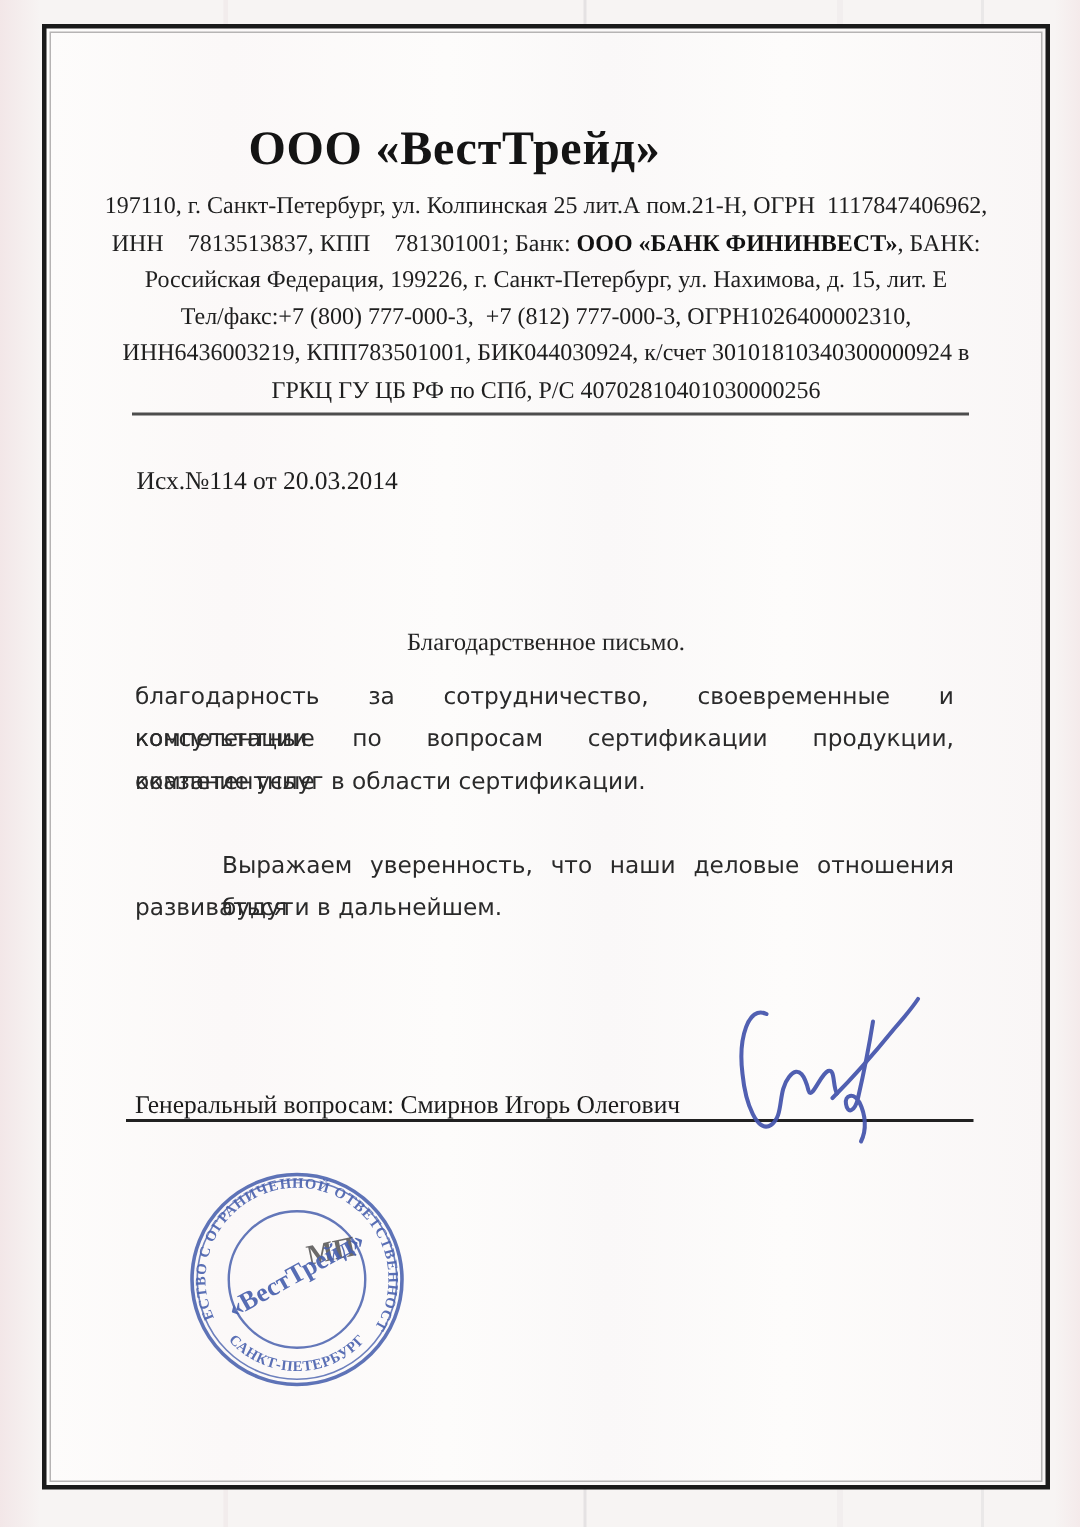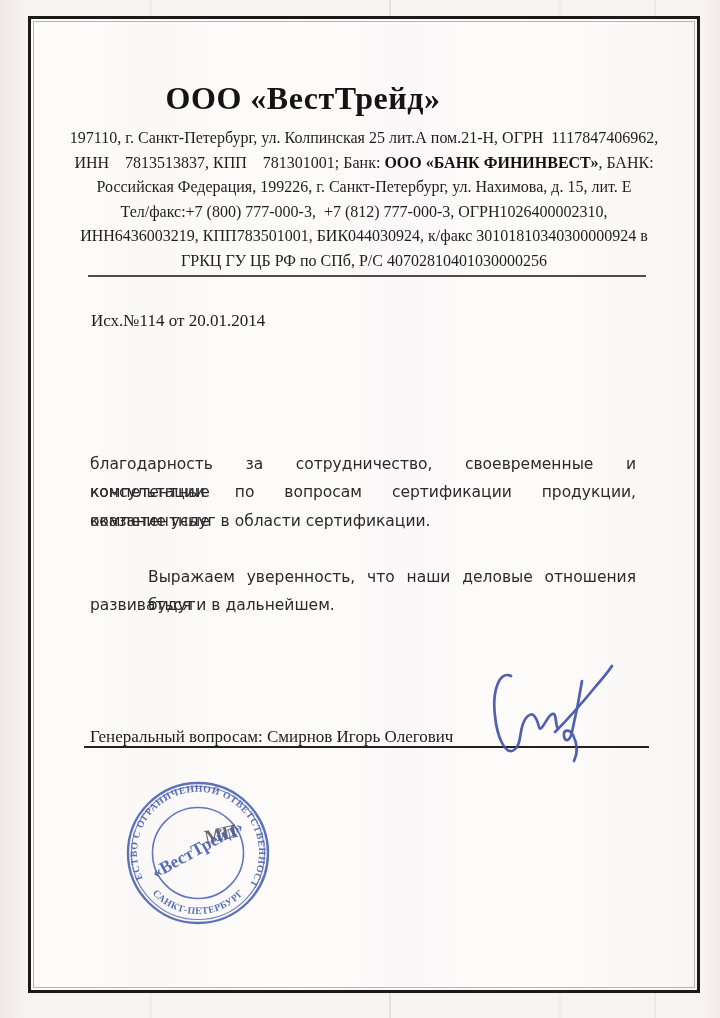--- a/index.html
+++ b/index.html
@@ -68,28 +68,29 @@
 
 <div class="frame">
 
   <h1 class="company">ООО «ВестТрейд»</h1>
 
   <div class="letterhead">
     <div>197110, г. Санкт-Петербург, ул. Колпинская 25 лит.А пом.21-Н, ОГРН&nbsp; 1117847406962,</div>
     <div><span>ИНН&nbsp;&nbsp;&nbsp; 7813513837, КПП&nbsp;&nbsp;&nbsp; 781301001; Банк: </span><b>ООО «БАНК ФИНИНВЕСТ»</b><span>, БАНК:</span></div>
     <div>Российская Федерация, 199226, г. Санкт-Петербург, ул. Нахимова, д. 15, лит. Е</div>
     <div>Тел/факс:+7 (800) 777-000-3,&nbsp; +7 (812) 777-000-3, ОГРН1026400002310,</div>
-    <div>ИНН6436003219, КПП783501001, БИК044030924, к/факс 30101810340300000924 в</div>
+    <div>ИНН6436003219, КПП783501001, БИК044030924, к/счет 30101810340300000924 в</div>
     <div>ГРКЦ ГУ ЦБ РФ по СПб, Р/С 40702810401030000256</div>
   </div>
 
   <div class="rule"></div>
 
-  <div class="ref">Исх.№114 от 20.01.2014</div>
+  <div class="ref">Исх.№114 от 20.03.2014</div>
 
+  <div class="doc-title">Благодарственное письмо.</div>
 
   <div class="body-text p1">
     <div class="jline">благодарность за сотрудничество, своевременные и компетентные</div>
     <div class="jline">консультации по вопросам сертификации продукции, компетентные</div>
     <div class="lline">оказание услуг в области сертификации.</div>
   </div>
 
   <div class="body-text p2">
     <div class="jline indent">Выражаем уверенность, что наши деловые отношения будут</div>
     <div class="lline">развиваться и в дальнейшем.</div>

